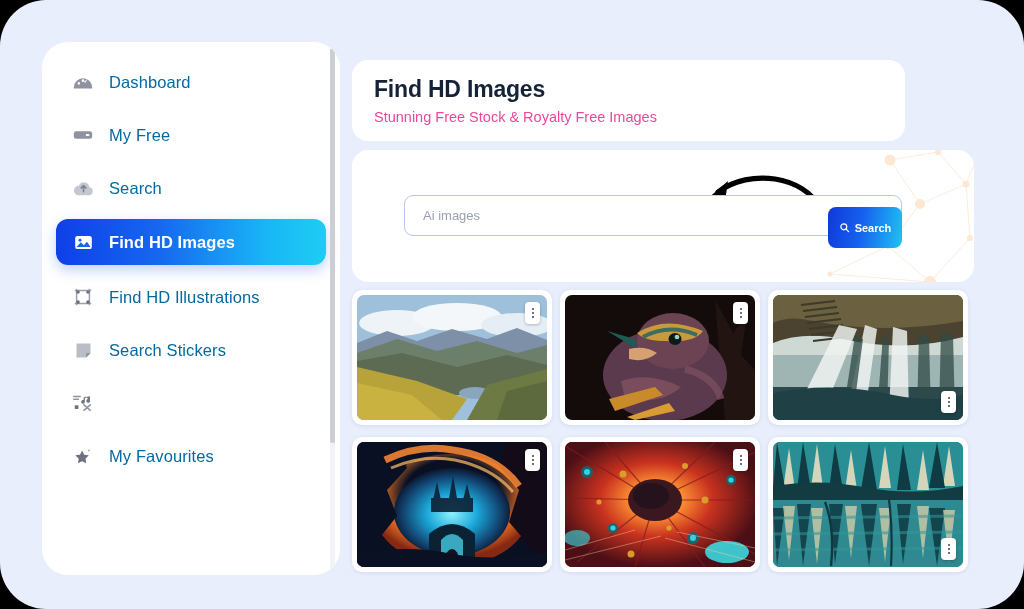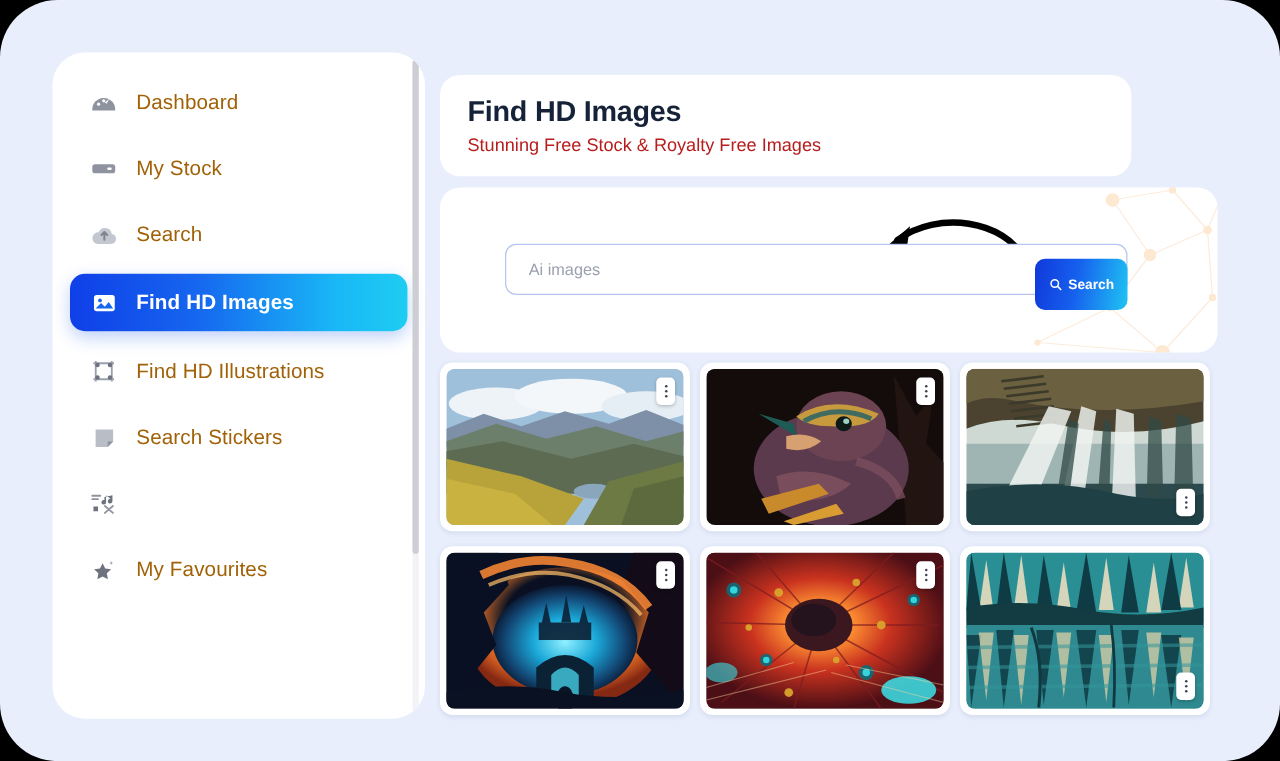--- a/index.html
+++ b/index.html
@@ -57,21 +57,21 @@
     width: 26px;
     height: 26px;
     flex: 0 0 26px;
     display: flex;
     align-items: center;
     justify-content: center;
     margin-right: 13px;
   }
   .nav-item .nav-label {
     font-size: 16.5px;
-    color: #a16207;
+    color: #0369a1;
     letter-spacing: 0.1px;
     white-space: nowrap;
   }
   .nav-item.active {
     background: linear-gradient(90deg, #0f3fe8 0%, #1667ef 38%, #19b6f6 78%, #1ecdf2 100%);
     box-shadow: 0 5px 14px rgba(21,90,235,0.28);
     height: 46px;
     margin-bottom: 10px;
   }
   .nav-item.active .nav-label {
@@ -128,21 +128,21 @@
   }
   .page-title {
     font-size: 23px;
     font-weight: bold;
     color: #152238;
     letter-spacing: -0.2px;
     margin: 0 0 6px 0;
   }
   .page-subtitle {
     font-size: 14.5px;
-    color: #b91c1c;
+    color: #ec4899;
     margin: 0;
   }
 
   
   .search-panel {
     position: absolute;
     left: 0; top: 108px;
     width: 622px;
     height: 132px;
     background: #ffffff;
@@ -277,21 +277,21 @@
         <span class="nav-label">Dashboard</span>
       </div>
 
       <div class="nav-item">
         <span class="nav-icon">
           <svg width="22" height="22" viewBox="0 0 24 24">
               <rect x="2" y="8" width="20" height="8" rx="2.5" fill="#8e939f"></rect>
               <rect x="15" y="11" width="4" height="2" rx="1" fill="#fff"></rect>
             </svg>
         </span>
-        <span class="nav-label">My Stock</span>
+        <span class="nav-label">My Free</span>
       </div>
 
       <div class="nav-item">
         <span class="nav-icon">
           <svg width="23" height="23" viewBox="0 0 24 24">
               <path d="M6.5 19h11a4.2 4.2 0 0 0 .6-8.35A5.6 5.6 0 0 0 7.3 9.2 4.4 4.4 0 0 0 6.5 19z" fill="#c3c7d0"></path>
               <path d="M12 15.5V9m0 0l-2.4 2.4M12 9l2.4 2.4" stroke="#7f848f" stroke-width="1.7" fill="none" stroke-linecap="round"></path>
             </svg>
         </span>
         <span class="nav-label">Search</span>

